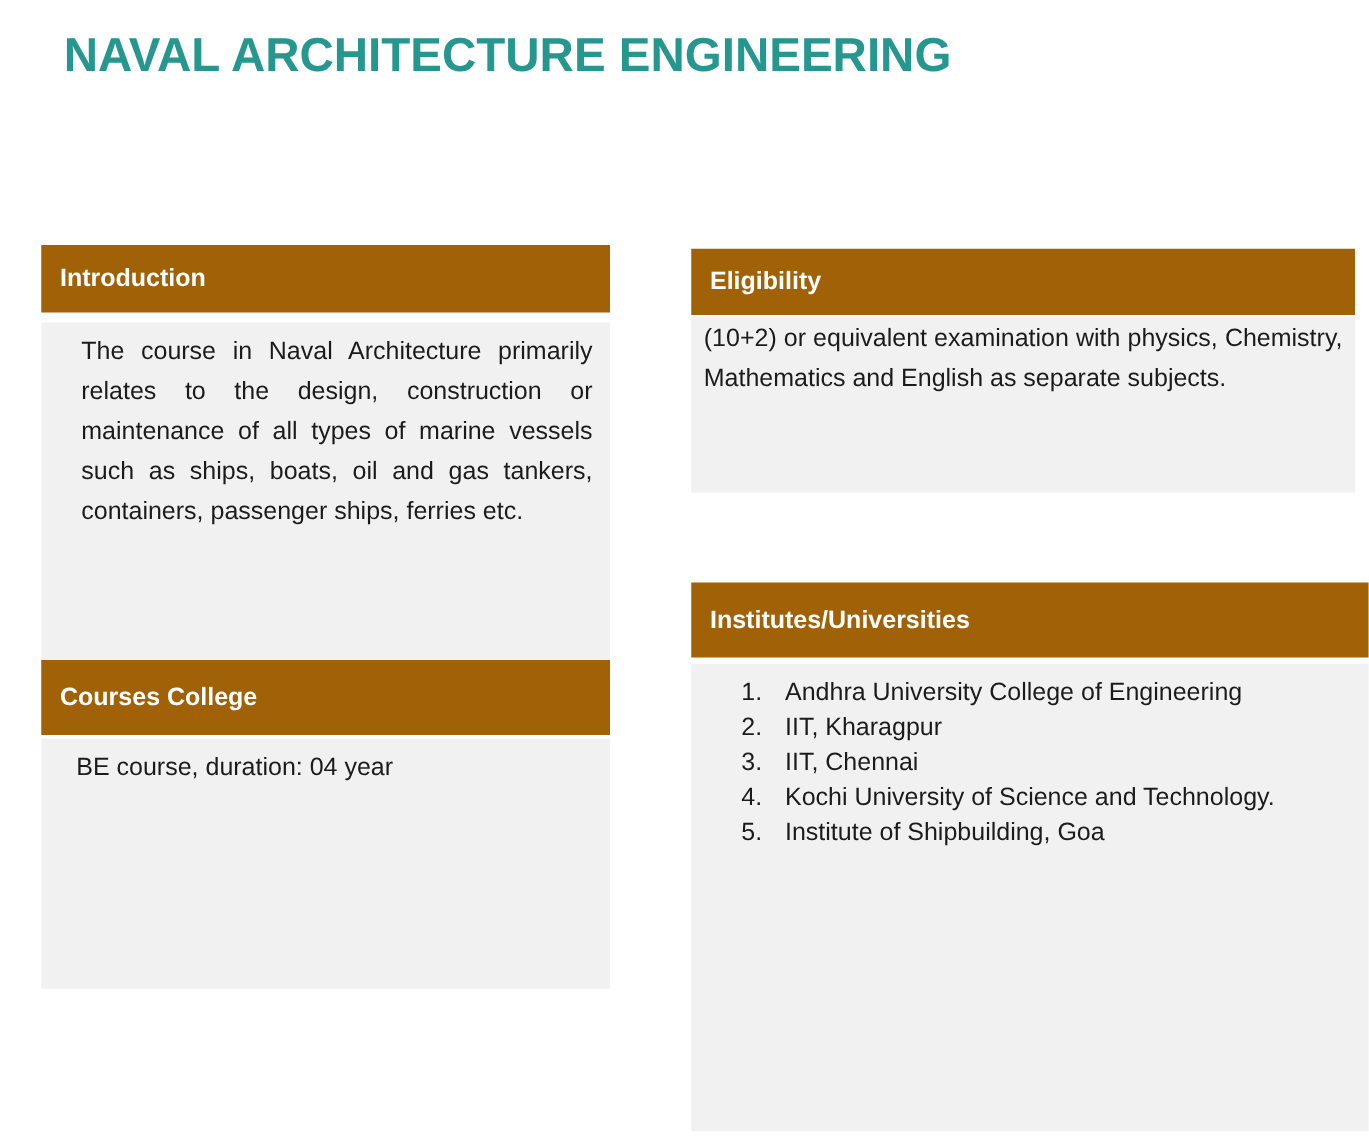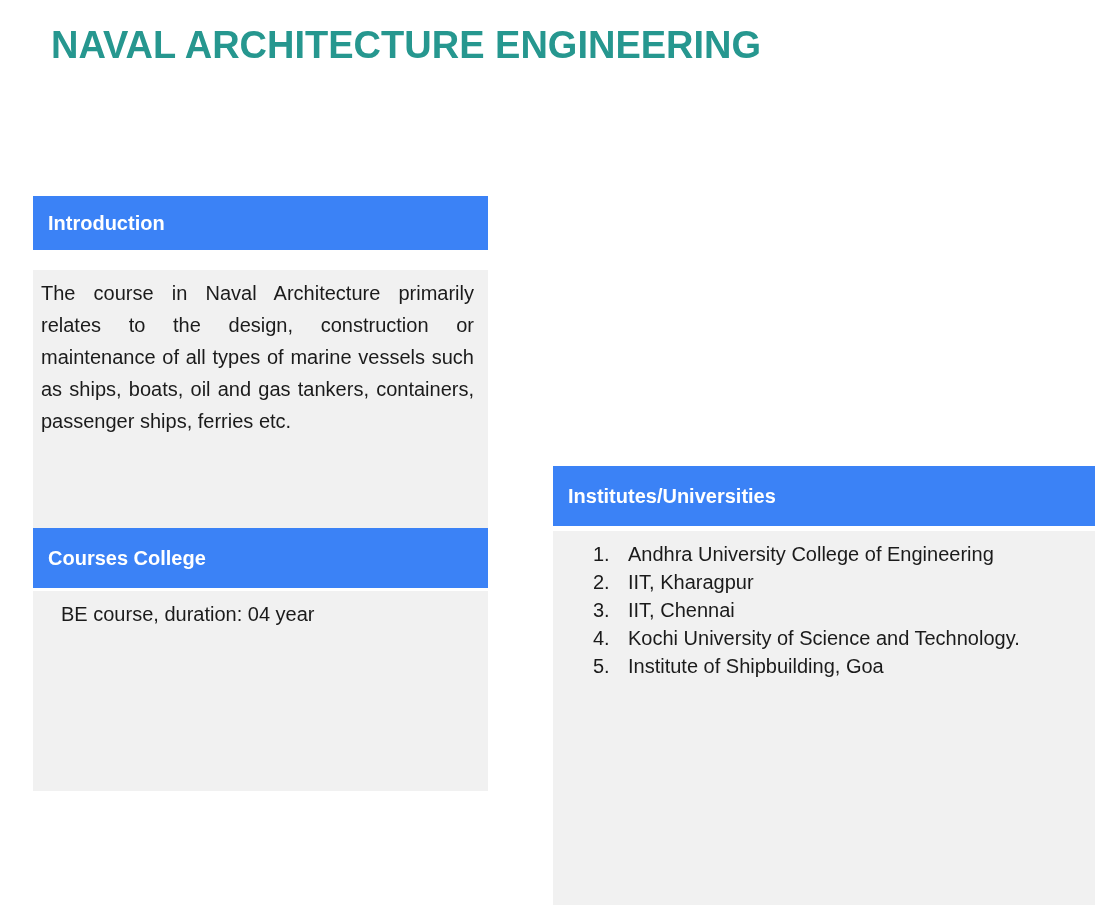--- a/index.html
+++ b/index.html
@@ -15,40 +15,40 @@
     left:33px;top:6px;
     margin:18px;
     font-size:38px;
     font-weight:700;
     letter-spacing:0px;
     color:#26978F;
     white-space:nowrap;
   }
   .box{position:absolute;}
   .box-header{
-    background:#3b82f6;
+    background:#a16207;
     color:#ffffff;
     font-weight:700;
     font-size:20px;
     padding-left:15px;
     display:flex;
     align-items:center;
   }
   .box-body{
     background:#F1F1F1;
     color:#1B1B1B;
     font-size:20px;
   }
   
   .intro{left:33px;top:196px;width:455px;}
   .intro .box-header{height:54px;}
   .intro .box-body{
-    margin-top:20px;
+    margin-top:8px;
     height:274px;
-    padding:7px 14px 0 8px;
+    padding:7px 14px 0 32px;
     box-sizing:border-box;
     line-height:32px;
     text-align:justify;
   }
   
   .courses{left:33px;top:528px;width:455px;}
   .courses .box-header{height:60px;}
   .courses .box-body{
     margin-top:3px;
     height:200px;
@@ -102,20 +102,26 @@
     <div class="box-body">The course in Naval Architecture primarily relates to the design, construction or maintenance of all types of marine vessels such as ships, boats, oil and gas tankers, containers, passenger ships, ferries etc.</div>
   </section>
 
   <section class="box courses">
     <div class="box-header">
       <span>Courses College</span>
     </div>
     <div class="box-body">BE course, duration: 04 year</div>
   </section>
 
+  <section class="box eligibility">
+    <div class="box-header">
+      <span>Eligibility</span>
+    </div>
+    <div class="box-body">(10+2) or equivalent examination with physics, Chemistry, Mathematics and English as separate subjects.</div>
+  </section>
 
   <section class="box institutes">
     <div class="box-header">
       <span>Institutes/Universities</span>
     </div>
     <div class="box-body">
       <ol class="inst-list">
           <li class="inst-item">
             <span class="inst-num">1.</span>
             <span>Andhra University College of Engineering</span>

